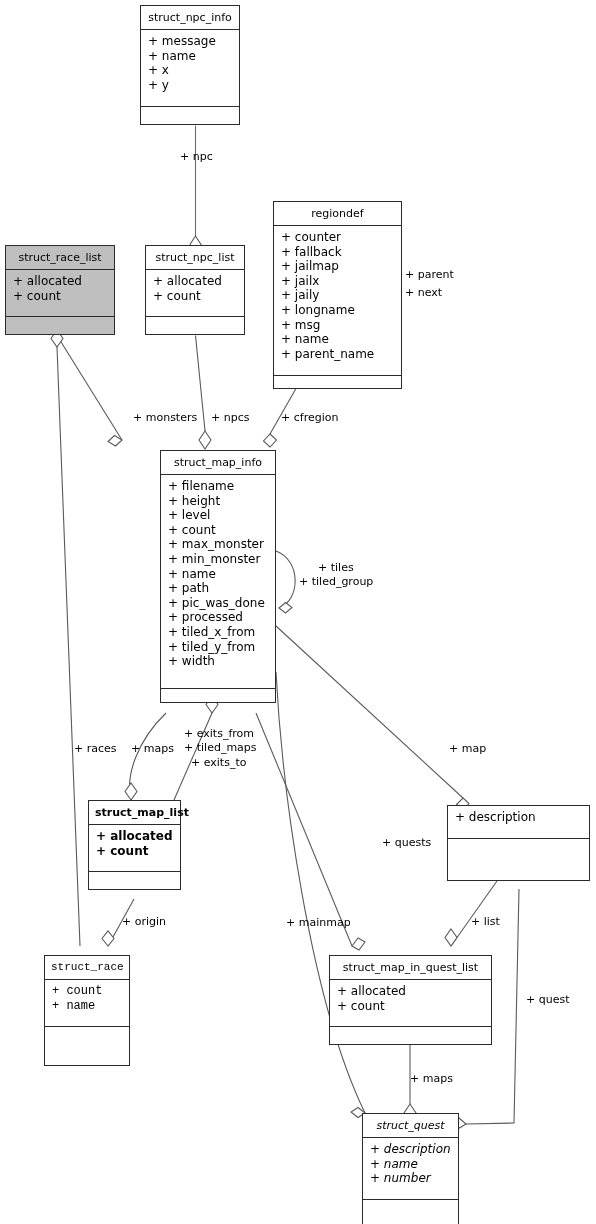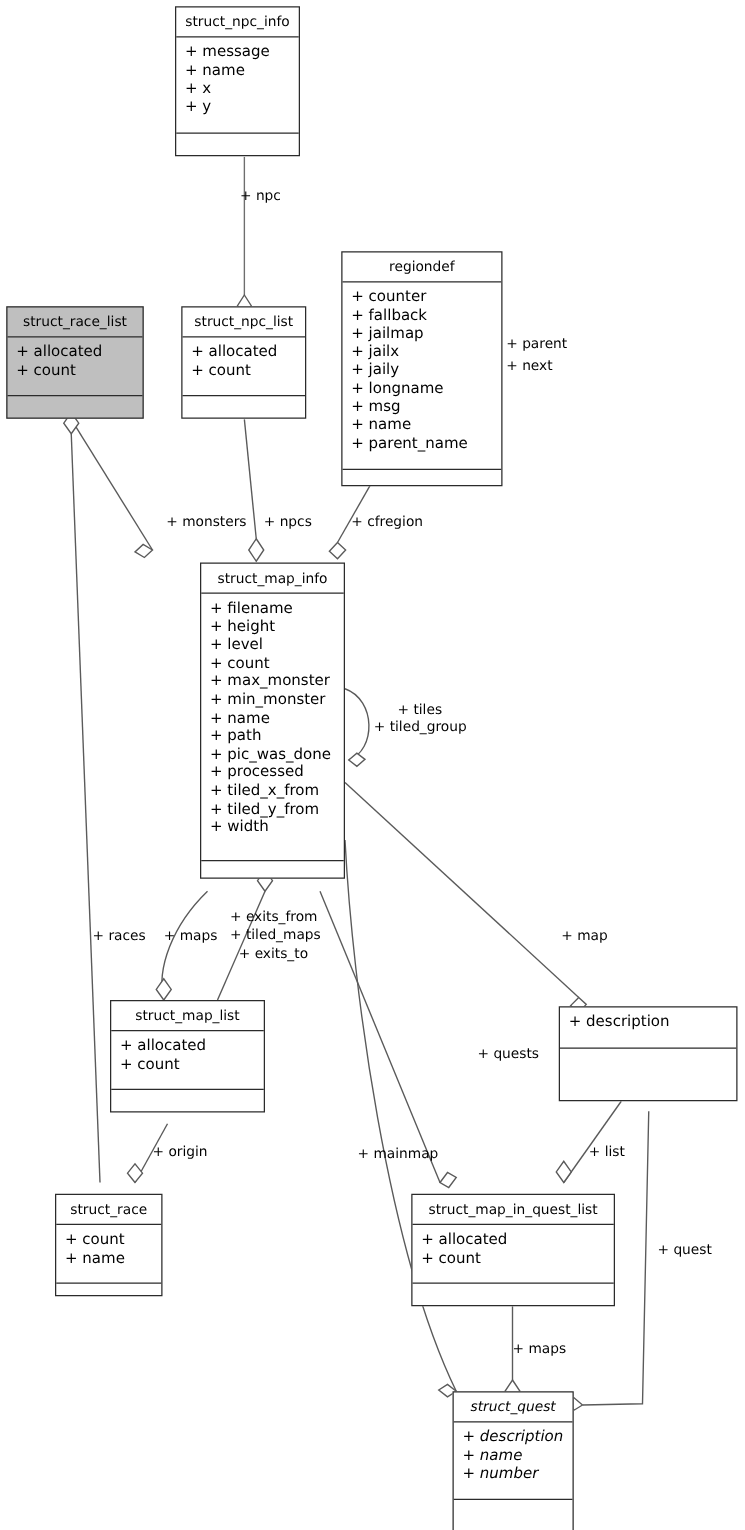--- a/index.html
+++ b/index.html
@@ -183,37 +183,37 @@
       <div class="attr">+ path</div>
       <div class="attr">+ pic_was_done</div>
       <div class="attr">+ processed</div>
       <div class="attr">+ tiled_x_from</div>
       <div class="attr">+ tiled_y_from</div>
       <div class="attr">+ width</div>
     </div>
     <div class="node-ops"></div>
   </div>
 
-  <div class="uml-node" style="left:88px; top:800px; width:124px; height:90px;">
+  <div class="uml-node" style="left:88px; top:800px; width:93px; height:90px;font-weight:bold;">
     <div class="node-title">struct_map_list</div>
     <div class="node-attrs" style="height:38px;">
       <div class="attr">+ allocated</div>
       <div class="attr">+ count</div>
     </div>
     <div class="node-ops"></div>
   </div>
 
   <div class="uml-node" style="left:447px; top:805px; width:143px; height:76px;">
     <div class="node-attrs" style="height:24px;">
       <div class="attr">+ description</div>
     </div>
     <div class="node-ops"></div>
   </div>
 
-  <div class="uml-node" style="left:44px; top:955px; width:86px; height:82px;">
+  <div class="uml-node" style="left:44px; top:955px; width:86px; height:111px;font-family:Liberation Mono, monospace;">
     <div class="node-title">struct_race</div>
     <div class="node-attrs" style="height:38px;">
       <div class="attr">+ count</div>
       <div class="attr">+ name</div>
     </div>
     <div class="node-ops"></div>
   </div>
 
   <div class="uml-node" style="left:329px; top:955px; width:163px; height:90px;">
     <div class="node-title">struct_map_in_quest_list</div>
@@ -227,21 +227,21 @@
   <div class="uml-node" style="left:362px; top:1113px; width:97px; height:120px;font-style:italic;">
     <div class="node-title">struct_quest</div>
     <div class="node-attrs" style="height:53px;">
       <div class="attr">+ description</div>
       <div class="attr">+ name</div>
       <div class="attr">+ number</div>
     </div>
     <div class="node-ops"></div>
   </div>
 
-  <div class="edge-label" style="left:192px; top:150px;text-align:center;">+ npc</div>
+  <div class="edge-label" style="left:180px; top:150px;text-align:center;">+ npc</div>
 
   <div class="edge-label" style="left:133px; top:411px;">+ monsters</div>
 
   <div class="edge-label" style="left:211px; top:411px;">+ npcs</div>
 
   <div class="edge-label" style="left:281px; top:411px;">+ cfregion</div>
 
   <div class="edge-label" style="left:405px; top:268px;">+ parent</div>
 
   <div class="edge-label" style="left:405px; top:286px;">+ next</div>

